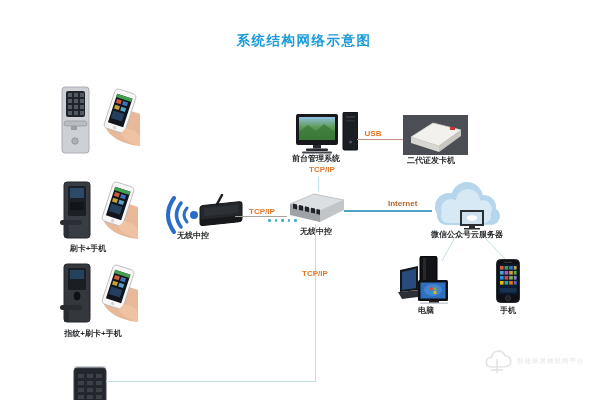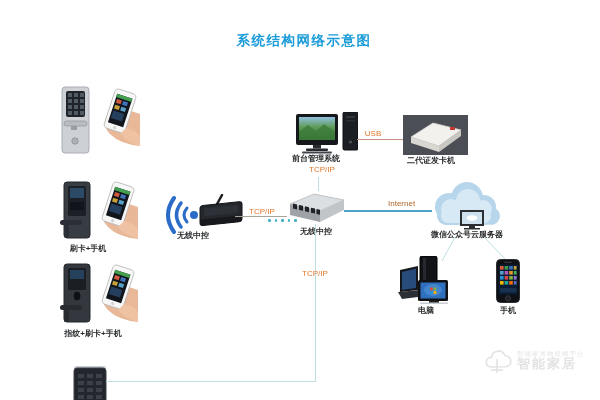--- a/index.html
+++ b/index.html
@@ -4,21 +4,21 @@
 <style>
   * { margin:0; padding:0; box-sizing:border-box; }
   html,body { width:600px; height:400px; overflow:hidden; background:#fff;
               font-family:"Liberation Sans", sans-serif; }
   .stage { position:relative; width:600px; height:400px; background:#fff; overflow:hidden; }
   .abs { position:absolute; }
   .title { left:0; top:32px; width:608px; text-align:center;
            font-size:13.5px; font-weight:bold; letter-spacing:1.5px; color:var(--title,#1b9cd8); }
   .dev-label { font-size:8px; font-weight:bold; color:var(--device-label,#2a2c2e);
                text-align:center; white-space:nowrap; }
-  .link-label { font-size:8px; font-weight:normal; text-align:center; white-space:nowrap;
+  .link-label { font-size:8px; font-weight:bold; text-align:center; white-space:nowrap;
                 color:var(--link-label-orange,#e0772b); }
   .link-label.brown { color:var(--internet-label,#b2662c);padding-left:44px; }
   .hline { height:1px; background:var(--line-teal,#bfe0e3); }
   .vline { width:1px; background:var(--line-teal,#bfe0e3); }
   .hline.hub { background:var(--line-hub,#a8a49c); }
   .hline.usb { background:var(--line-usb,#c49184); }
   .hline.internet { height:2px; background:var(--line-internet,#4ba4c8); }
   .dots { display:flex; gap:4px; }
   .dots i { width:2.5px; height:2.5px; background:var(--dot-teal,#3fb0c8); border-radius:50%; }
   .watermark { display:flex; align-items:center; gap:5px; opacity:.55; filter:blur(.6px); }
@@ -280,17 +280,16 @@
   <div class="abs watermark" style="left:482px;top:346px">
     <svg width="30" height="30" viewBox="0 0 30 30">
       <g fill="none" stroke="#cccccc" stroke-width="1.6">
         <path d="M8 21 a5 5 0 0 1 1.5-9.8 a7 7 0 0 1 13.5-1.5 a5 5 0 0 1 0.5 11.1 Z"></path>
         <line x1="15" y1="13" x2="15" y2="27"></line>
         <line x1="9" y1="24" x2="21" y2="24"></line>
       </g>
     </svg>
     <div class="wm-text">
       <span class="wm-top">智能家居物联网平台</span>
-      <span class="wm-brand">智能家居</span>
     </div>
   </div>
 
 </div>
 
 </body></html>

